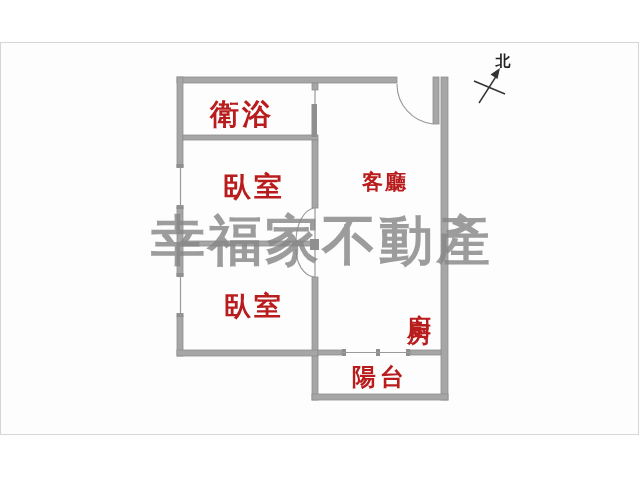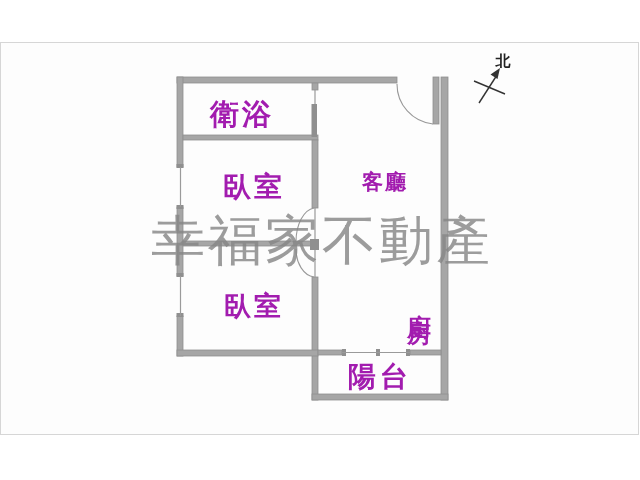--- a/index.html
+++ b/index.html
@@ -8,35 +8,35 @@
     font-family:"Liberation Sans","DejaVu Sans",sans-serif;
     overflow:hidden;
   }
   .photo-frame{
     position:absolute;left:0px;top:42px;width:637px;height:391px;
     border:1px solid #d6d6d6;background:#fdfdfd;
   }
   .plan-svg{position:absolute;left:0;top:0;width:640px;height:480px;}
   .room-label{
     position:absolute;transform:translate(-50%,-50%);
-    color:#a21caf;font-weight:bold;white-space:nowrap;line-height:1;
+    color:#b91c1c;font-weight:bold;white-space:nowrap;line-height:1;
   }
   .lbl-bathroom{left:242px;top:114px;font-size:29px;letter-spacing:3px;}
   .lbl-bedroom1{left:254px;top:187px;font-size:28px;letter-spacing:3px;}
   .lbl-living{left:385px;top:181px;font-size:21px;letter-spacing:2px;}
   .lbl-bedroom2{left:254px;top:306px;font-size:27px;letter-spacing:3px;}
   .lbl-kitchen{
     left:419px;top:301px;font-size:24px;
     writing-mode:vertical-rl;text-orientation:upright;letter-spacing:6px;
   }
-  .lbl-balcony{left:380px;top:377px;font-size:28px;letter-spacing:4px;}
+  .lbl-balcony{left:380px;top:377px;font-size:24px;letter-spacing:4px;}
   .lbl-north{left:503px;top:60px;font-size:15px;color:#222222;}
   .watermark{
     position:absolute;left:322px;top:240px;transform:translate(-50%,-50%);
-    font-size:54px;font-weight:normal;letter-spacing:3px;white-space:nowrap;
+    font-size:54px;font-weight:bold;letter-spacing:3px;white-space:nowrap;
     color:rgba(134,134,134,0.82);line-height:1;
   }
 </style>
 </head>
 <body>
 
 <div class="photo-frame"></div>
 
 <svg class="plan-svg" viewBox="0 0 640 480">
 

